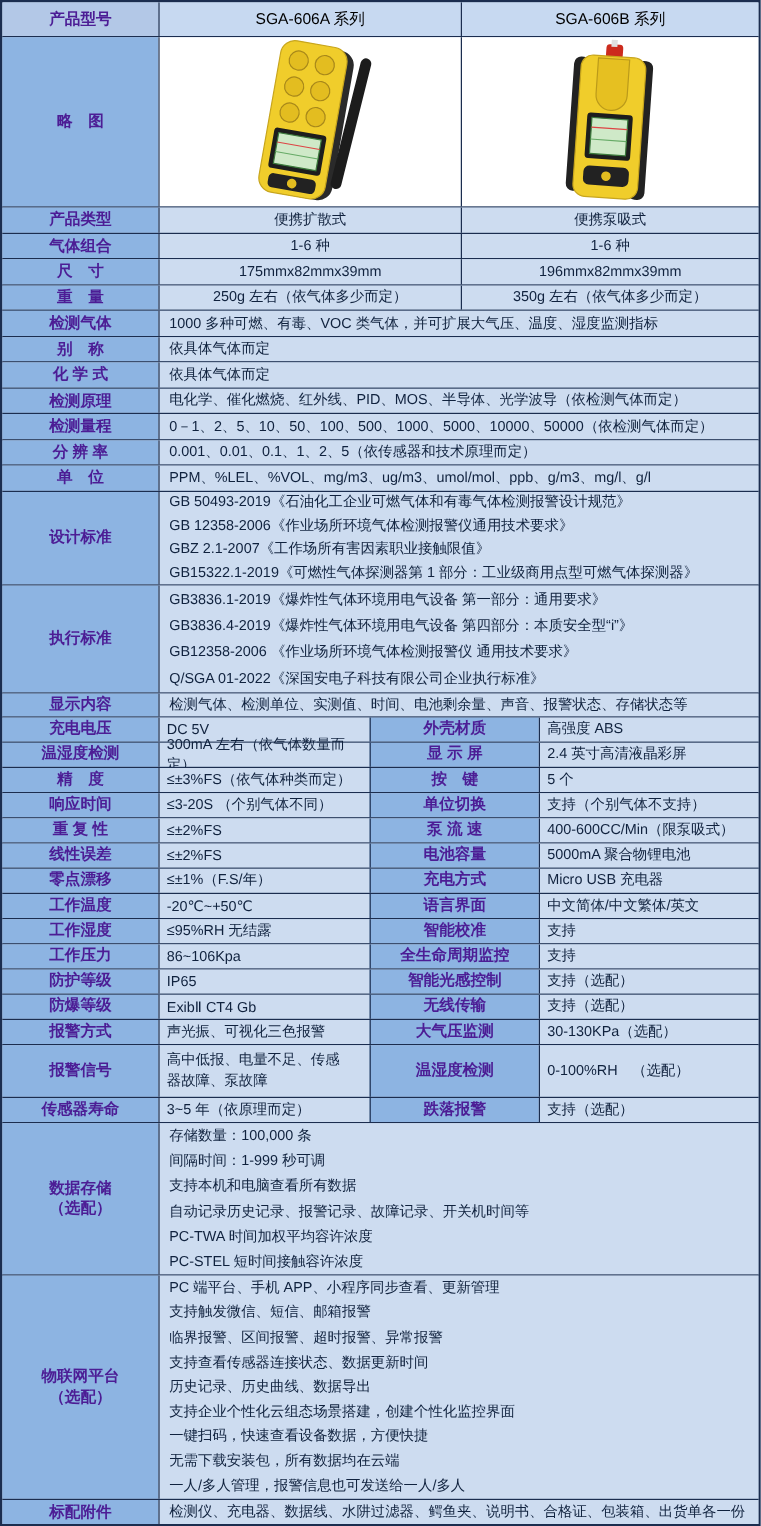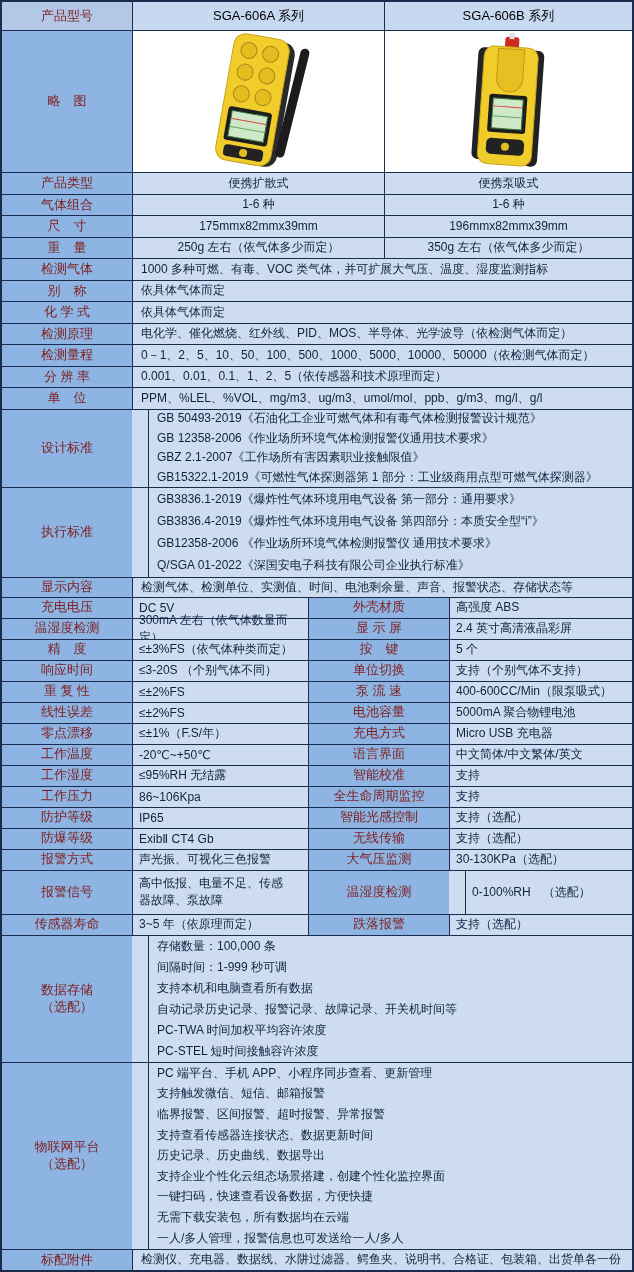--- a/index.html
+++ b/index.html
@@ -15,21 +15,21 @@
     display:flex; flex-direction:column;
     background:#cddcf0;
   }
   .row { display:flex; flex-shrink:0; }
   .row + .row { border-top:1px solid #1b2d4f; }
   .cell { min-width:0; }
   .cell + .cell { border-left:1px solid #1b2d4f; }
   .lbl {
     width:130px; flex:0 0 130px;
     background:#8db4e2;
-    font-weight:normal; font-size:13px; color:#7f1d1d;
+    font-weight:bold; font-size:13px; color:#4c1d95;
     display:flex; flex-direction:column; align-items:center; justify-content:center;
     text-align:center; line-height:1.25;
   }
   .val {
     background:#cddcf0; font-size:12px;
     display:flex; align-items:center;
   }
   .center { justify-content:center; text-align:center; }
   .left { padding-left:8px; padding-right:4px; }
   .w-a { width:252px; flex:0 0 252px; }
@@ -46,21 +46,21 @@
   .r-21 { height:21.5px; }
   .r-q { height:21px; }
   .r-design { height:78px; }
   .r-exec { height:90px; }
   .r-display { height:20px; }
   .r-alarm2 { height:44px; }
   .r-q15 { height:21px;justify-content:center; }
   .r-storage { height:127px; }
   .r-iot { height:187px; }
   .r-acc { flex:1 1 auto; }
-  .lines { flex-direction:column; align-items:flex-start; justify-content:center;margin-left:16px; }
+  .lines { flex-direction:column; align-items:flex-start; justify-content:center; }
   .lines > div { width:100%; }
   .lh-design > div { line-height:19.5px; }
   .lh-exec > div { line-height:22px; }
   .lh-storage > div { line-height:21px; }
   .lh-iot > div { line-height:20.6px; }
   .lh-small > div { line-height:20px; }
   .wrap2 { line-height:1.45; display:flex; align-items:center; }
   svg { display:block; }
 </style>
 </head>

